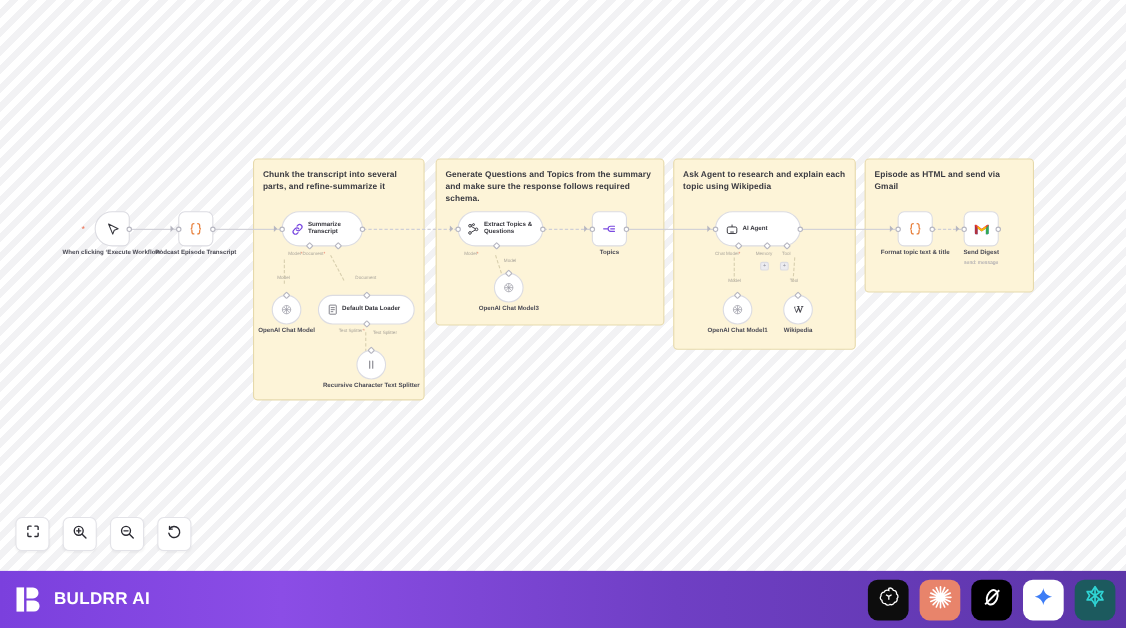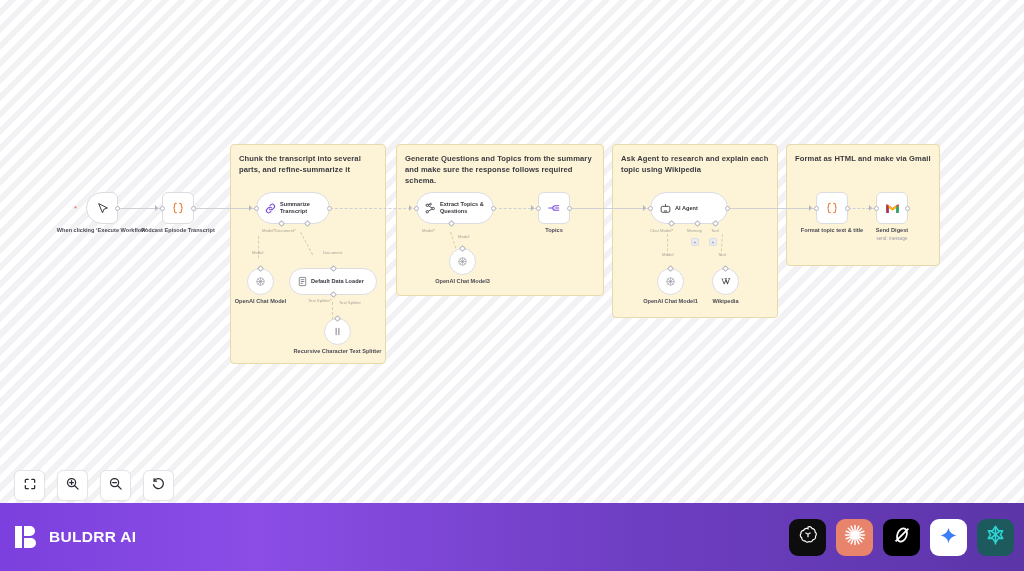--- a/index.html
+++ b/index.html
@@ -184,21 +184,21 @@
     align-items: center;
     justify-content: center;
     cursor: pointer;
     box-shadow: 0 1px 2px rgba(0,0,0,.04);
   }
 
   
   #footer {
     position: absolute;
     left: 0; bottom: 0;
-    width: 1024px; height: 68px;
+    width: 1024px; height: 52px;
     background: linear-gradient(90deg, #7b40dd 0%, #8b4de6 25%, #6f3fc4 60%, #5c35a8 100%);
     display: flex;
     align-items: center;
     z-index: 30;
   }
   .brand {
     display: flex;
     align-items: center;
     gap: 9px;
     margin-left: 14px;
@@ -253,21 +253,21 @@
 
   <div class="sticky" style="left:612px; top:144px; width:166px; height:174px;">
     <div class="sticky-title">Ask Agent to research and explain each topic using Wikipedia</div>
   </div>
 
   <div class="sticky" style="left:396px; top:144px; width:208px; height:152px;">
     <div class="sticky-title">Generate Questions and Topics from the summary and make sure the response follows required schema.</div>
   </div>
 
   <div class="sticky" style="left:786px; top:144px; width:154px; height:122px;">
-    <div class="sticky-title">Format as HTML and make via Gmail</div>
+    <div class="sticky-title">Episode as HTML and send via Gmail</div>
   </div>
 
   <div class="wire" style="left:118px; top:208px; width:42px;"></div>
   <div class="wire" style="left:194px; top:208px; width:62px;"></div>
   <div class="wire dotted" style="left:330px; top:208px; width:86px;"></div>
   <div class="wire dotted" style="left:494px; top:208px; width:42px;"></div>
   <div class="wire" style="left:572px; top:208px; width:78px;"></div>
   <div class="wire" style="left:728px; top:208px; width:86px;"></div>
   <div class="wire dotted" style="left:848px; top:208px; width:26px;"></div>
 

